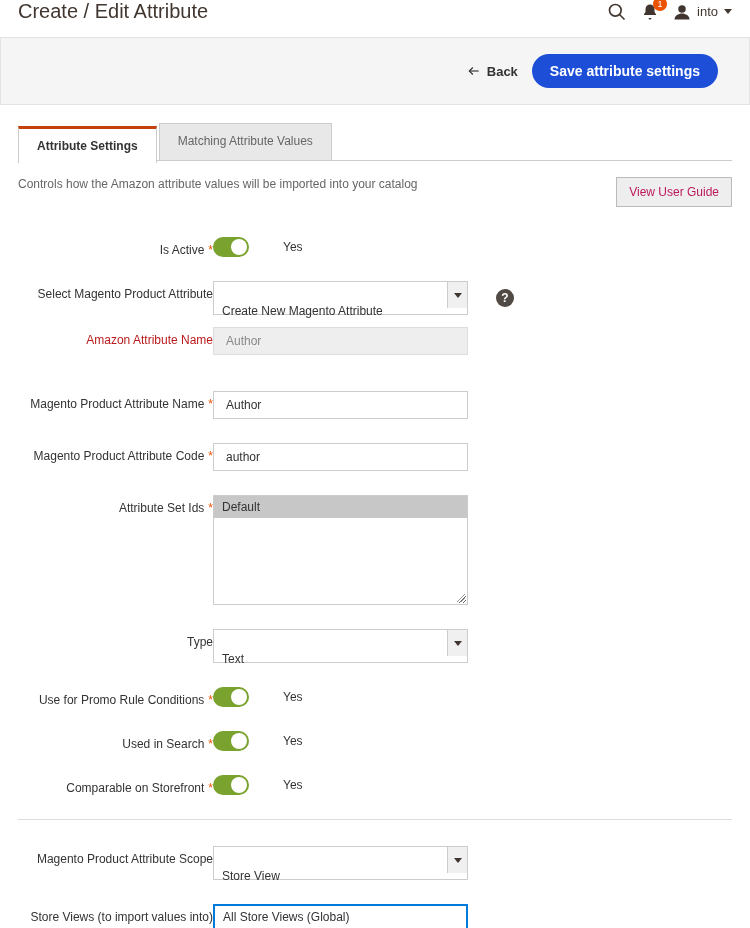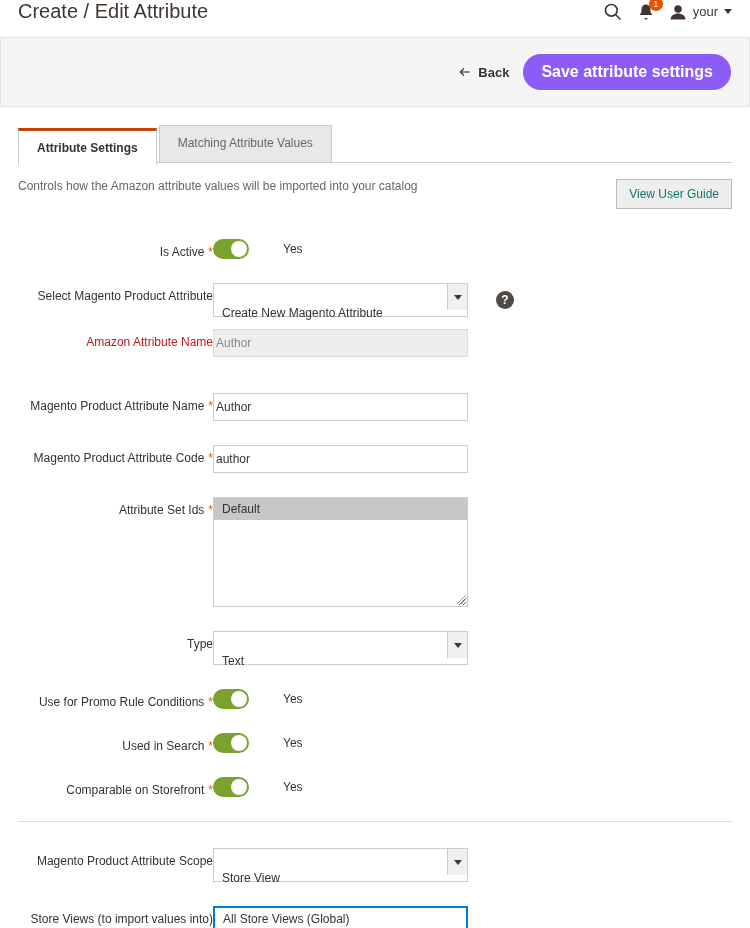--- a/index.html
+++ b/index.html
@@ -5,43 +5,43 @@
 *{box-sizing:border-box;margin:0;padding:0;font-family:-apple-system,BlinkMacSystemFont,"Segoe UI",Helvetica,Arial,sans-serif}
 body{background:#fff;color:#333;font-size:13px;width:750px}
 .header{display:flex;align-items:center;justify-content:space-between;padding:0 18px 14px 18px}
 .page-title{font-size:20px;font-weight:400;color:#41362f}
 .header-right{display:flex;align-items:center;gap:14px}
 .icon-btn{cursor:pointer;display:inline-flex;align-items:center;justify-content:center}
 .bell-wrap{position:relative}
 .badge{position:absolute;top:-6px;right:-8px;background:#eb5202;color:#fff;border-radius:50%;width:14px;height:14px;font-size:9px;display:flex;align-items:center;justify-content:center}
 .user{display:flex;align-items:center;gap:6px;font-size:13px;color:#41362f}
 .chevron-down{width:0;height:0;border-left:4px solid transparent;border-right:4px solid transparent;border-top:5px solid #41362f}
-.action-bar{background:#f5f5f5;border:1px solid #e3e3e3;padding:16px 18px;display:flex;justify-content:flex-end;align-items:center;gap:14px}
+.action-bar{background:#f5f5f5;border:1px solid #e3e3e3;padding:16px 31px;display:flex;justify-content:flex-end;align-items:center;gap:14px}
 .back-link{display:flex;align-items:center;gap:6px;color:#333;font-weight:600;cursor:pointer}
-.btn-primary{background:#8b5cf6;color:#fff;border:none;border-radius:18px;padding:9px 18px;font-size:16px;font-weight:600;cursor:pointer}
+.btn-primary{background:#1d4ed8;color:#fff;border:none;border-radius:18px;padding:9px 18px;font-size:14px;font-weight:600;cursor:pointer}
 .tabs{display:flex;border-bottom:1px solid #ccc;margin:18px 18px 0 18px}
 .tab{padding:10px 18px;font-size:12px;background:#e8e8e8;border:1px solid #ccc;border-bottom:none;color:#666;cursor:pointer;margin-right:2px}
 .tab.active{background:#fff;color:#333;font-weight:600;border-top:3px solid #c2410c;position:relative;top:3px}
 .content{padding:16px 18px 30px 18px}
 .intro-row{display:flex;justify-content:space-between;align-items:flex-start;margin-bottom:30px}
 .intro{color:#666;font-size:12px}
-.btn-secondary{background:#eee;border:1px solid #bbb;padding:7px 12px;font-size:12px;cursor:pointer;color:#0f766e}
+.btn-secondary{background:#eee;border:1px solid #bbb;padding:7px 12px;font-size:12px;cursor:pointer;color:#be185d}
 .form-row{display:flex;align-items:flex-start;margin-bottom:24px}
 .form-row.tight{margin-bottom:12px}
 .label-col{width:195px;text-align:right;padding-top:6px;font-size:12px;color:#333}
 .label-col.muted{color:#b91c1c}
 .req{color:#eb5202;margin-left:4px}
 .field-col{flex:1;display:flex;align-items:center;gap:28px}
 .switch{width:36px;height:20px;background:#79a22e;border-radius:10px;position:relative;cursor:pointer;display:inline-block}
 .switch::after{content:"";position:absolute;width:16px;height:16px;background:#fff;border-radius:50%;top:2px;right:2px}
 .switch-label{font-size:12px;color:#333;margin-left:6px}
 .select{width:255px;height:28px;border:1px solid #ccc;background:#fff;font-size:12px;padding:16px 8px;color:#333;cursor:pointer;position:relative}
 .select-val{line-height:26px}
 .select-btn{position:absolute;right:0;top:0;width:20px;height:26px;border-left:1px solid #ccc;background:#f0f0f0;display:flex;align-items:center;justify-content:center}
-.text-input{width:255px;height:28px;border:1px solid #ccc;padding:0 2px;font-size:12px;color:#333}
+.text-input{width:255px;height:28px;border:1px solid #ccc;padding:0 12px;font-size:12px;color:#333}
 .text-input.readonly{background:#eee;color:#888;border-color:#ddd}
 .help-icon{width:18px;height:18px;border-radius:50%;background:#514943;color:#fff;font-size:12px;font-weight:bold;display:flex;align-items:center;justify-content:center}
 .multiselect{width:255px;height:110px;border:1px solid #ccc;resize:vertical;overflow:auto;font-size:12px}
 .ms-option{padding:4px 8px;cursor:pointer}
 .ms-option.selected{background:#c7c7c7}
 .divider{border:none;border-top:1px solid #ddd;margin:10px 0 26px 0}
 .storeviews{width:255px;height:110px;border:2px solid #007bdb;overflow:auto;font-size:12px}
 .sv-option{padding:4px 8px;cursor:pointer}
 .resize-handle{position:absolute;right:2px;bottom:2px;width:10px;height:10px}
 .ms-wrap{position:relative;width:255px}
@@ -62,21 +62,21 @@
       <svg width="18" height="18" viewBox="0 0 24 24" fill="#41362f">
           <path d="M12 2a6 6 0 00-6 6v4l-2 3v1h16v-1l-2-3V8a6 6 0 00-6-6zM10 20a2 2 0 004 0h-4z"></path>
         </svg>
       <span class="badge">1</span>
     </span>
     <span class="user">
       <svg width="18" height="18" viewBox="0 0 24 24" fill="#41362f">
           <circle cx="12" cy="8" r="5"></circle>
           <path d="M2 22c0-5 5-8 10-8s10 3 10 8"></path>
         </svg>
-      <span>your</span>
+      <span>into</span>
       <span class="chevron-down"></span>
     </span>
   </div>
 </div>
 
 <div class="action-bar">
   <span class="back-link">
     <svg width="14" height="14" viewBox="0 0 24 24" fill="none" stroke="#333" stroke-width="2">
         <line x1="20" y1="12" x2="4" y2="12"></line>
         <polyline points="10 6 4 12 10 18"></polyline>

